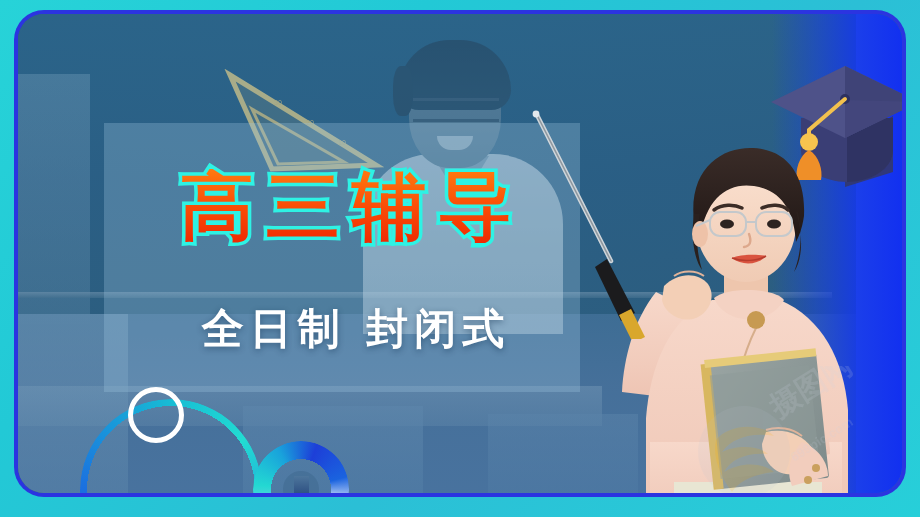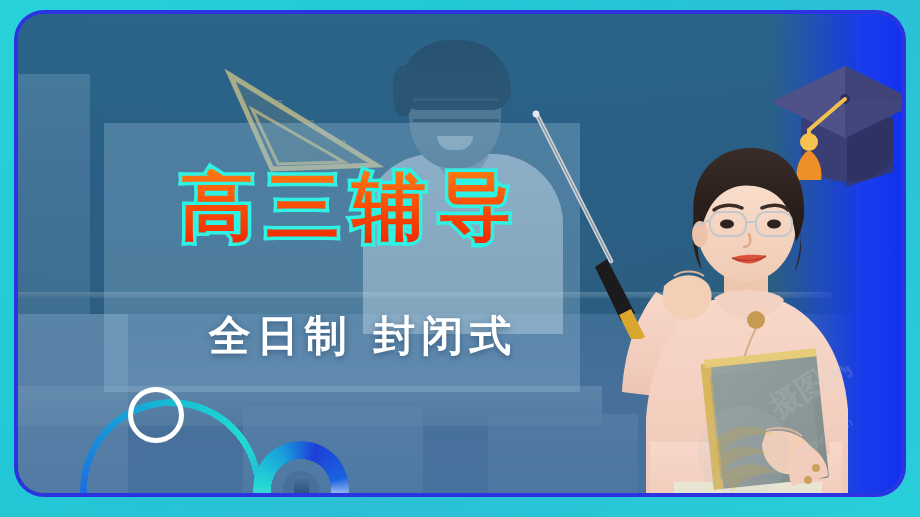--- a/index.html
+++ b/index.html
@@ -156,21 +156,21 @@
   }
   .subtitle{
     position:absolute;left:104px;top:283px;width:460px;z-index:7;
     text-align:center;
     font-family:"DejaVu Sans","Liberation Sans",sans-serif;
     font-weight:700;
     font-size:42px;
     letter-spacing:6px;
     color:#ffffff;
     text-shadow:0 2px 6px rgba(10,40,70,.45);
-    margin:11px;
+    margin:4px;
   }
 
   
   .ring-big{
     position:absolute;left:62px;top:385px;width:182px;height:182px;border-radius:50%;
     background:conic-gradient(from 200deg,#1f39d6 0deg,#1b6fe0 70deg,#17bcd4 160deg,#22dcd2 215deg,#1f7fe2 300deg,#1f39d6 360deg);
     z-index:5;
     -webkit-mask:radial-gradient(circle, transparent 0 84px, #000 84px);
             mask:radial-gradient(circle, transparent 0 84px, #000 84px);
   }

